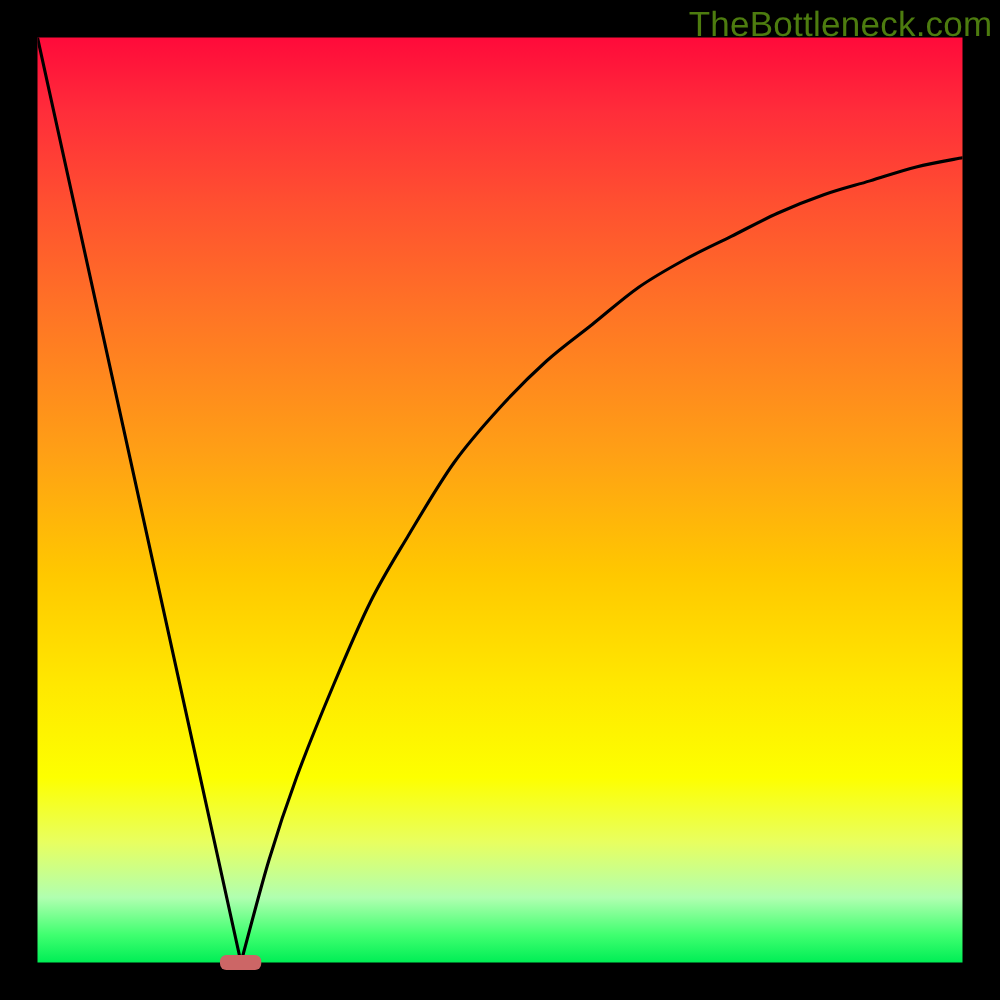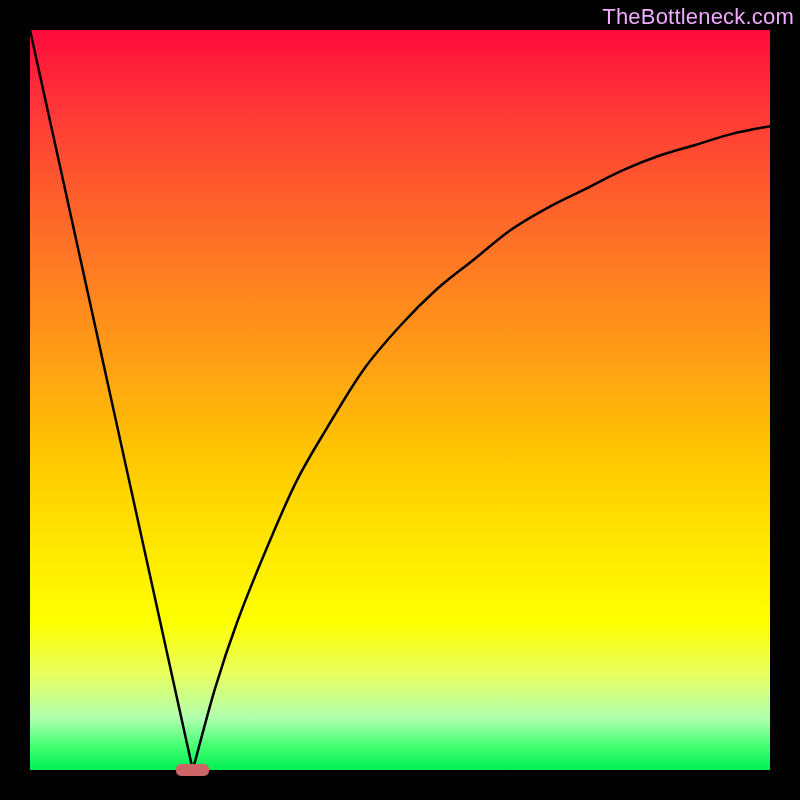--- a/index.html
+++ b/index.html
@@ -44,22 +44,22 @@
       #e8ff60 87%,
       #b0ffb0 93%,
       #40ff70 97%,
       #00ee55 100%
     );
   }
   .watermark {
     position: absolute;
     right: 6px;
     top: 4px;
-    color: #f0abfc;
-    font-size: 22px;
+    color: #4d7c0f;
+    font-size: 28px;
     letter-spacing: 0.2px;
     font-weight: normal;
     z-index: 5;
     user-select: none;
   }
   svg {
     position: absolute;
     left: 0;
     top: 0;
     width: 740px;

